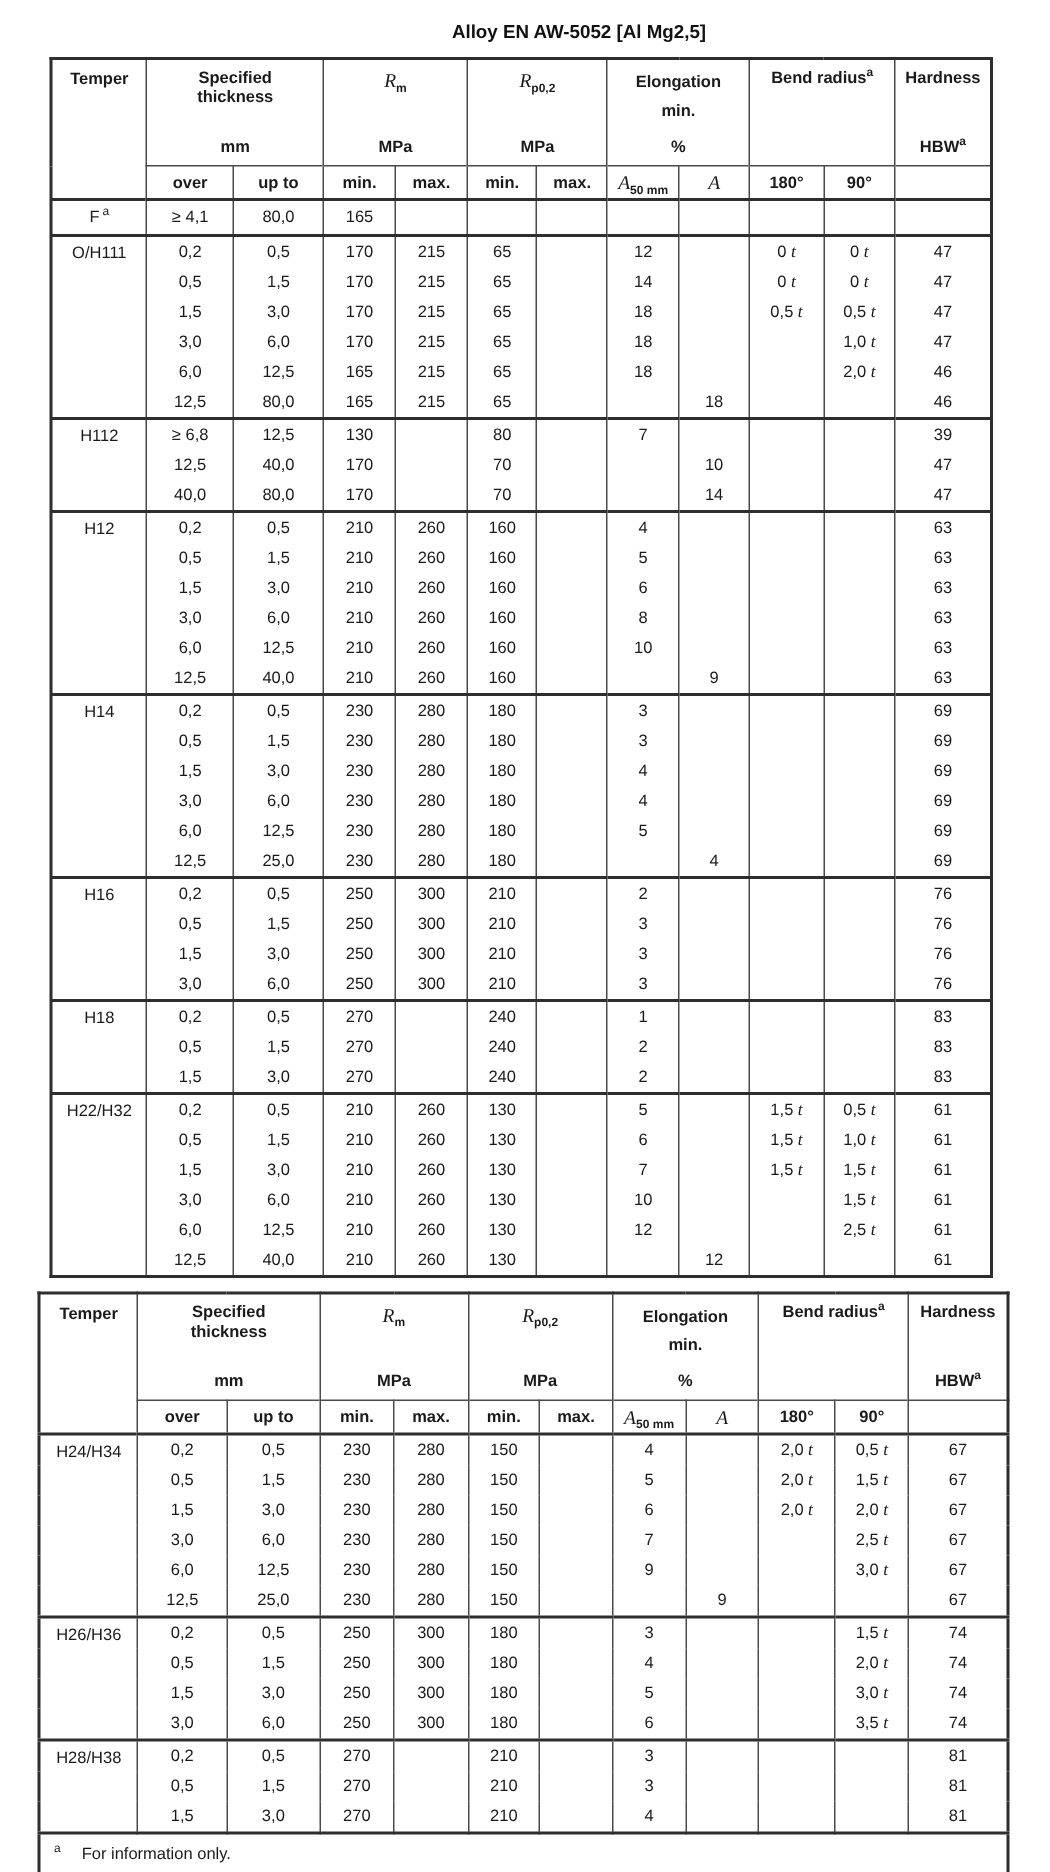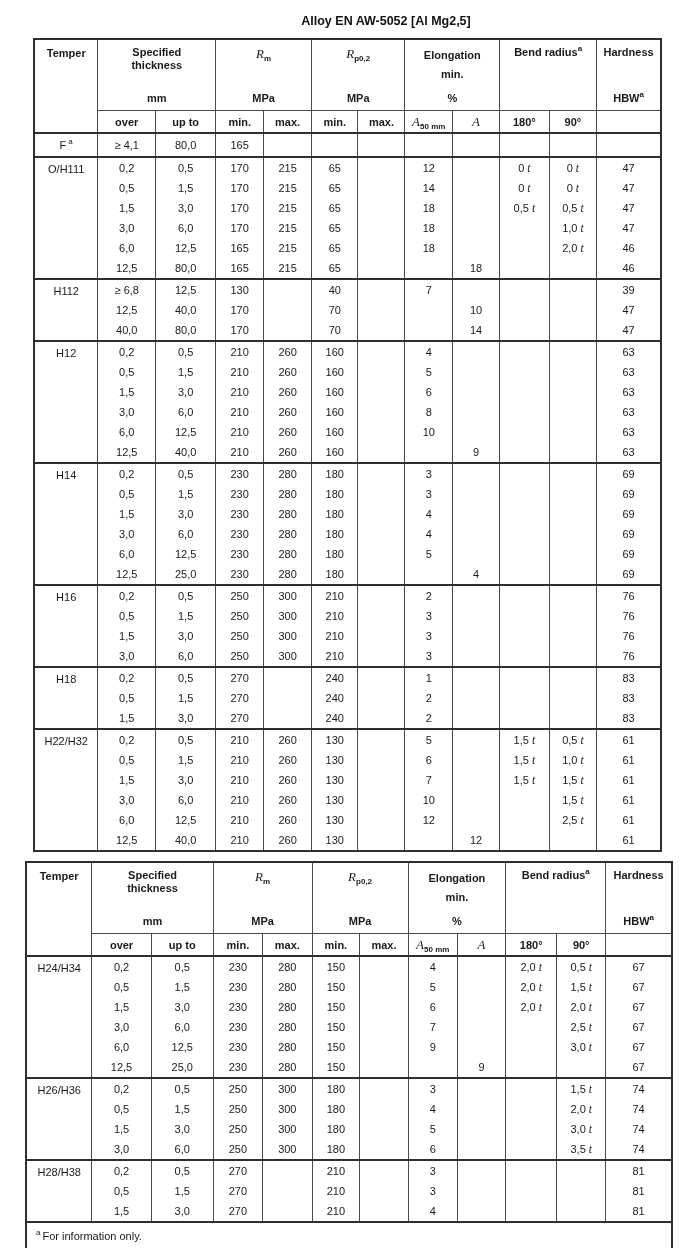--- a/index.html
+++ b/index.html
@@ -82,21 +82,21 @@
     margin-left: 3px;
     font-size: 11.5px;
   }
   .footnote-cell {
     text-align: left;
     height: 26px;
     line-height: 26px;
     padding-left: 9px;
     vertical-align: middle;
   }
-  .footnote-cell .fn-text { margin-left: 2px; }
+  .footnote-cell .fn-text { margin-left: 14px; }
   
   col.c-temper { width: 10.2%; }
   col.c-over   { width: 9.2%; }
   col.c-upto   { width: 9.6%; }
   col.c-rmmin  { width: 7.65%; }
   col.c-rmmax  { width: 7.65%; }
   col.c-rpmin  { width: 7.4%; }
   col.c-rpmax  { width: 7.5%; }
   col.c-a50    { width: 7.6%; }
   col.c-a      { width: 7.5%; }
@@ -270,21 +270,21 @@
         <td></td>
         <td></td>
         <td>46</td>
       </tr>
       <tr class="group-start">
         <td class="temper-cell" rowspan="3">H112</td>
         <td>≥ 6,8</td>
         <td>12,5</td>
         <td>130</td>
         <td></td>
-        <td>40</td>
+        <td>80</td>
         <td></td>
         <td>7</td>
         <td></td>
         <td></td>
         <td></td>
         <td>39</td>
       </tr>
       <tr>
         <td>12,5</td>
         <td>40,0</td>

